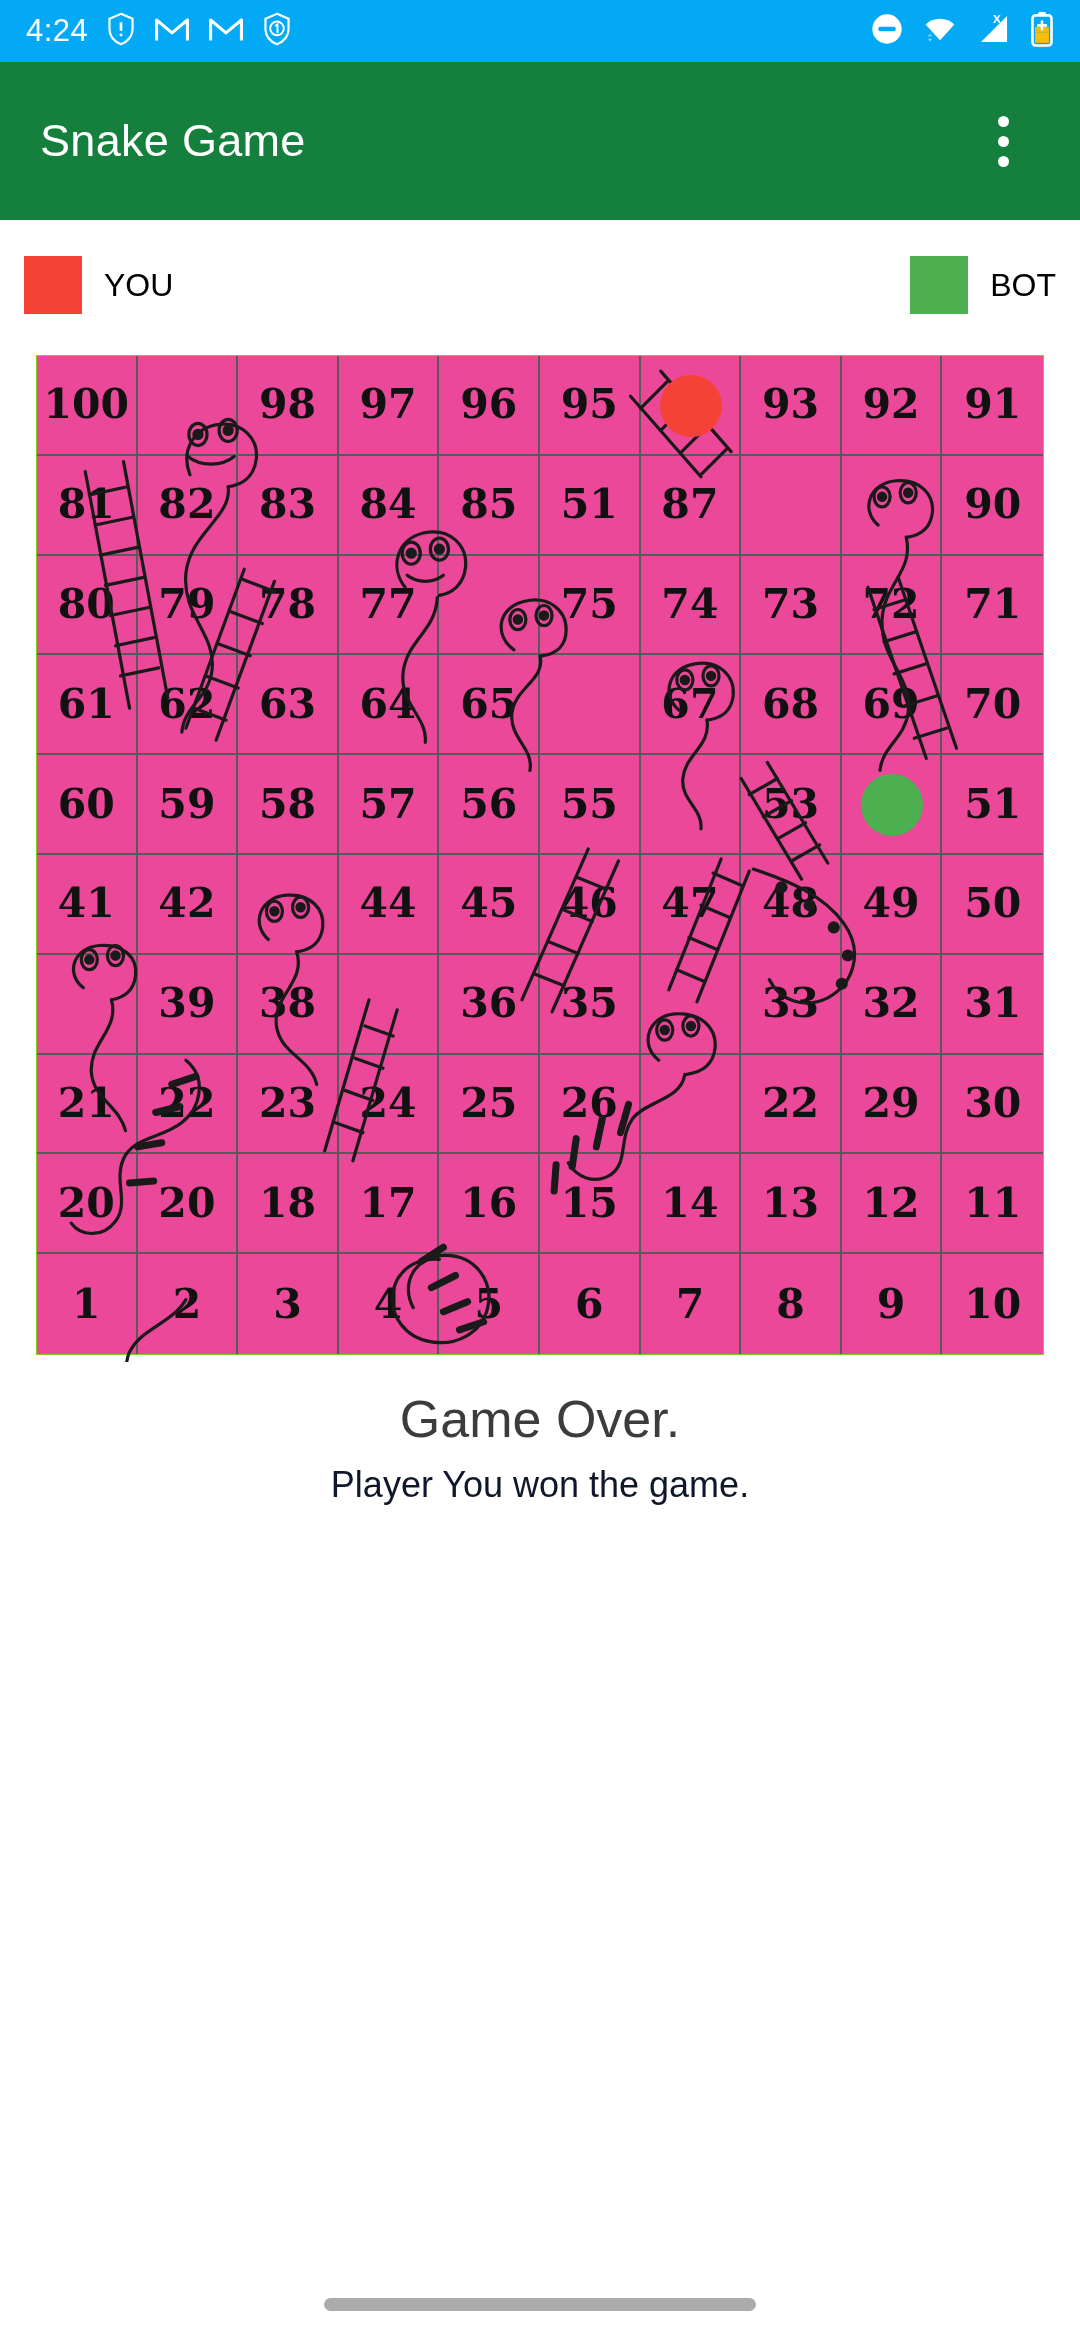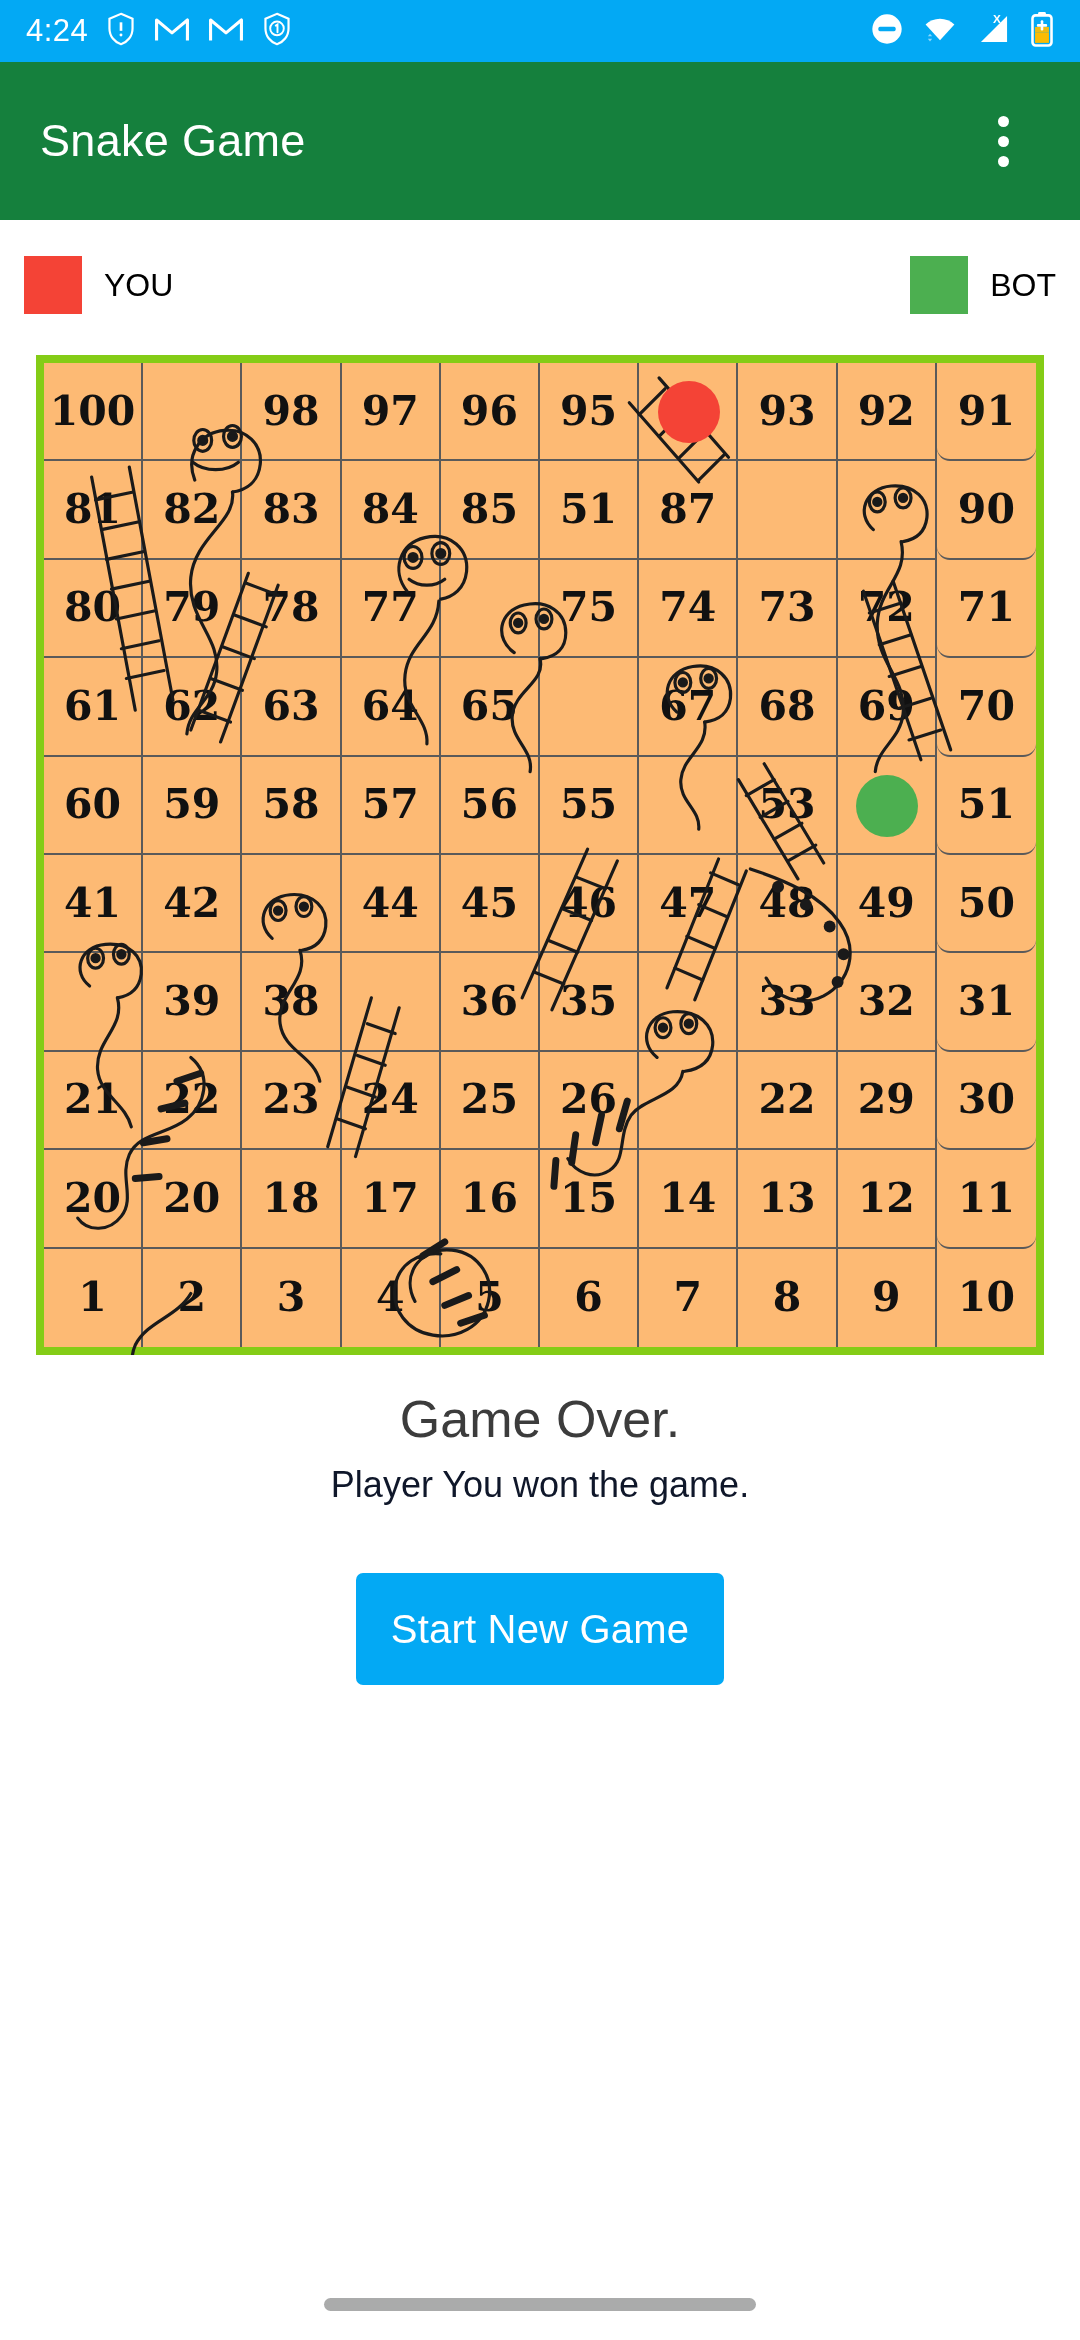--- a/index.html
+++ b/index.html
@@ -46,35 +46,35 @@
   .legend-group.right { margin-left:auto; }
   .swatch { width:58px; height:58px; display:block; }
   .legend-label { font-size:32px; color:#000; font-weight:400; }
 
   
   .board-wrap {
     position:absolute; left:36px; top:355px; width:1008px; height:1000px;
   }
   .board {
     position:relative; width:100%; height:100%;
-    border:8px solid #84cc16; background:#fdba74;
+    border:1px solid #84cc16; background:#ec4899;
   }
   .grid {
     position:absolute; inset:0;
     display:grid;
     grid-template-columns:repeat(10, 1fr);
     grid-template-rows:repeat(10, 1fr);
   }
   .cell {
     position:relative;
     border-right:2px solid #5a5a5a;
     border-bottom:2px solid #5a5a5a;
     display:flex; align-items:center; justify-content:center;
   }
-  .cell:nth-child(10n) { border-right:none;border-radius:13px; }
+  .cell:nth-child(10n) { border-right:none; }
   .grid .cell:nth-child(n+91) { border-bottom:none; }
   .cell-num {
     font-family:"DejaVu Serif", serif;
     font-size:41px; color:#111; font-weight:700;
     line-height:1; user-select:none;
   }
   .cell.hidden-num .cell-num { visibility:hidden; }
 
   
   .art { position:absolute; inset:0; pointer-events:none; }
@@ -716,18 +716,17 @@
       <div class="token" id="token-player" style="background: rgb(244, 67, 54); left: 65%; top: 5%;" title="YOU @ 94"></div>
       <div class="token" id="token-bot" style="background: rgb(76, 175, 80); left: 85%; top: 45%;" title="BOT @ 52"></div>
     </div>
   </div>
 
   <div class="result">
     <div class="result-title">Game Over.</div>
     <div class="result-sub">Player You won the game.</div>
   </div>
 
-  <button class="new-game-btn">Start New Game</button>
 
   <div class="navbar">
     <div class="nav-pill"></div>
   </div>
 </div>
 
 </body></html>

